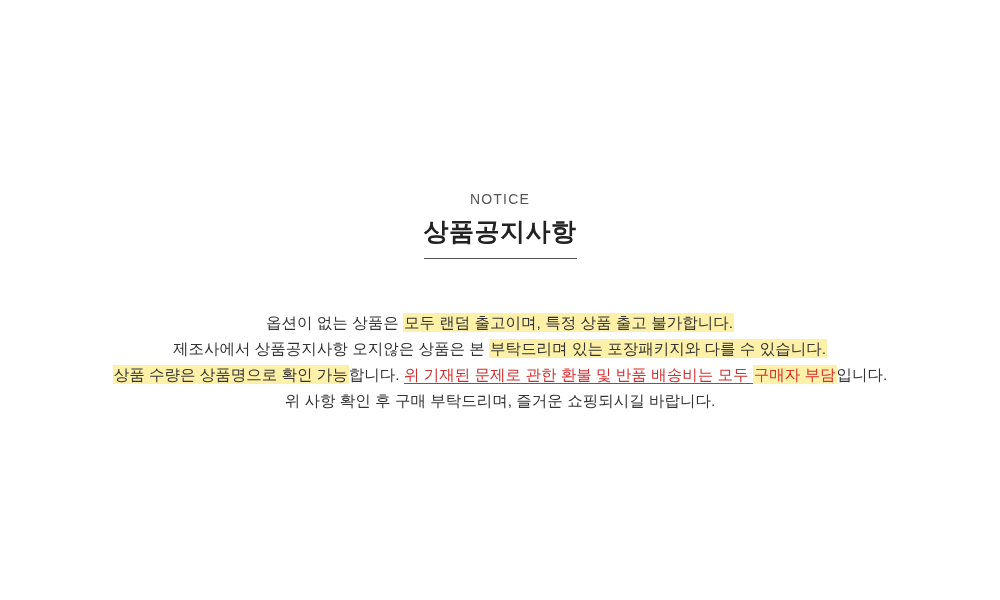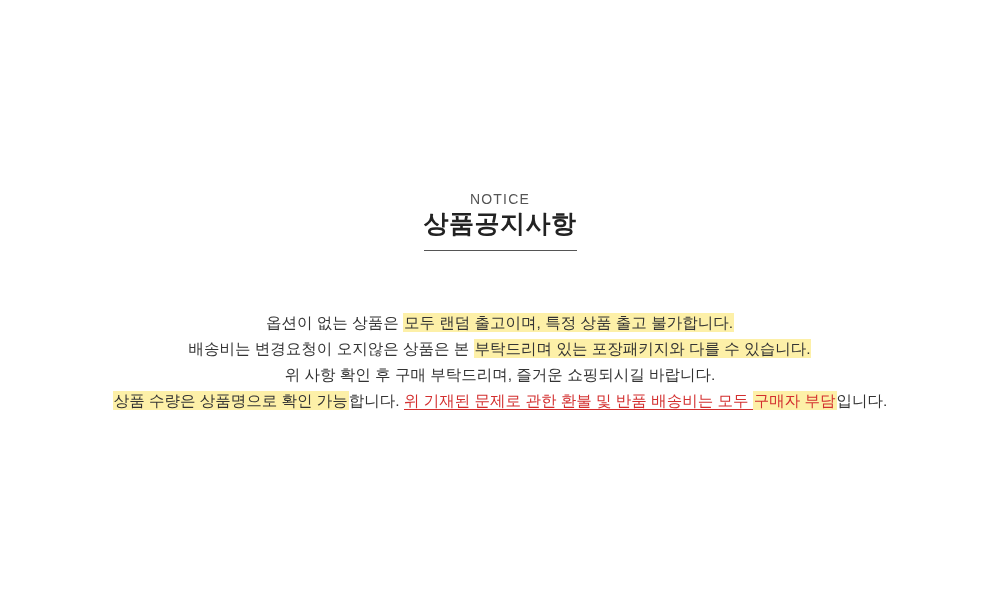--- a/index.html
+++ b/index.html
@@ -27,21 +27,21 @@
     width: 1000px;
     text-align: center;
   }
   .eyebrow {
     font-size: 14px;
     letter-spacing: 1.2px;
     color: #555555;
     line-height: 1.3;
   }
   .title-wrap {
-    margin-top: 0;
+    margin-top: 8px;
     display: inline-block;
     padding-bottom: 12px;
     border-bottom: 1px solid #555555;
   }
   .title {
     font-size: 25px;
     font-weight: bold;
     color: #222222;
     letter-spacing: 0.5px;
     line-height: 1.2;
@@ -82,21 +82,21 @@
     <div class="eyebrow">NOTICE</div>
     <div class="title-wrap">
       <div class="title">상품공지사항</div>
     </div>
   </div>
 
   <div class="body-block">
 
     <div class="line"><span>옵션이 없는 상품은 </span><span class="hl-yellow">모두 랜덤 출고이며, 특정 상품 출고 불가합니다.</span></div>
 
-    <div class="line"><span>배송비는 변경요청이 오지않은 상품은 본 </span><span class="hl-yellow">부탁드리며 있는 포장패키지와 다를 수 있습니다.</span></div>
+    <div class="line"><span>제조사에서 상품공지사항 오지않은 상품은 본 </span><span class="hl-yellow">부탁드리며 있는 포장패키지와 다를 수 있습니다.</span></div>
+
+    <div class="line"><span class="hl-yellow">상품 수량은 상품명으로 확인 가능</span><span>합니다. </span><span class="txt-red-underline">위 기재된 문제로 관한 환불 및 반품 배송비는 모두 </span><span class="hl-yellow-red">구매자 부담</span><span>입니다.</span></div>
 
     <div class="line">위 사항 확인 후 구매 부탁드리며, 즐거운 쇼핑되시길 바랍니다.</div>
-
-    <div class="line"><span class="hl-yellow">상품 수량은 상품명으로 확인 가능</span><span>합니다. </span><span class="txt-red-underline">위 기재된 문제로 관한 환불 및 반품 배송비는 모두 </span><span class="hl-yellow-red">구매자 부담</span><span>입니다.</span></div>
 
   </div>
 
 </div>
 
 </body></html>

